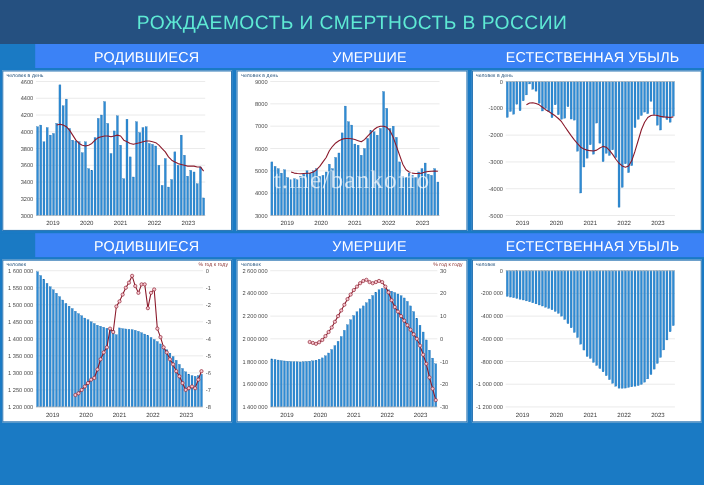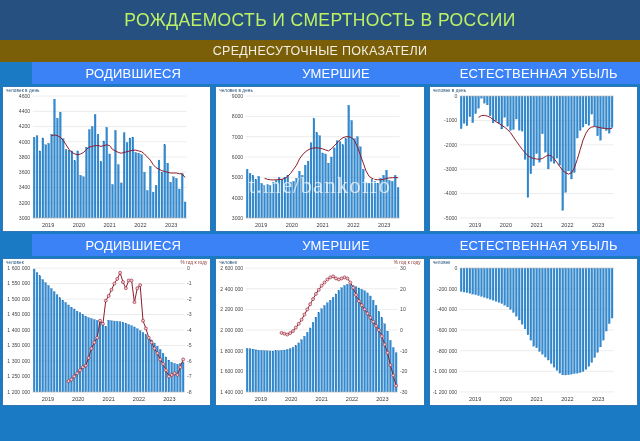--- a/index.html
+++ b/index.html
@@ -6,21 +6,21 @@
   body{
     width:640px;height:441px;overflow:hidden;
     background:#1a7ac4;
     font-family:"Liberation Sans", sans-serif;
     -webkit-font-smoothing:antialiased;
   }
   .page{position:relative;width:640px;height:441px;background:#1a7ac4;}
 
   
   .title-bar{
-    height:40px;background:#255080;color:#bef264;
+    height:40px;background:#255080;color:#5eead4;
     display:flex;align-items:center;justify-content:center;
     font-size:17.5px;letter-spacing:.4px;
   }
   .gold-bar{
     height:22px;background:#7a5f08;color:#f2efe4;
     display:flex;align-items:center;justify-content:center;
     font-size:12.5px;letter-spacing:.3px;
   }
   .col-heads{
     height:22px;display:flex;background:#3b82f6;margin-left:32px;
@@ -66,21 +66,20 @@
     letter-spacing:1px;pointer-events:none;
   }
 </style>
 </head>
 <body>
 
 <div class="page">
 
   <div class="title-bar">РОЖДАЕМОСТЬ И СМЕРТНОСТЬ В РОССИИ</div>
 
-  <div class="gold-bar">СРЕДНЕСУТОЧНЫЕ ПОКАЗАТЕЛИ</div>
 
   <div class="col-heads">
     <div class="col-head">РОДИВШИЕСЯ</div>
     <div class="col-head">УМЕРШИЕ</div>
     <div class="col-head">ЕСТЕСТВЕННАЯ УБЫЛЬ</div>
   </div>
 
   <div class="chart-row row-top">
     <div class="chart-cell">
       <div class="chart-box">

